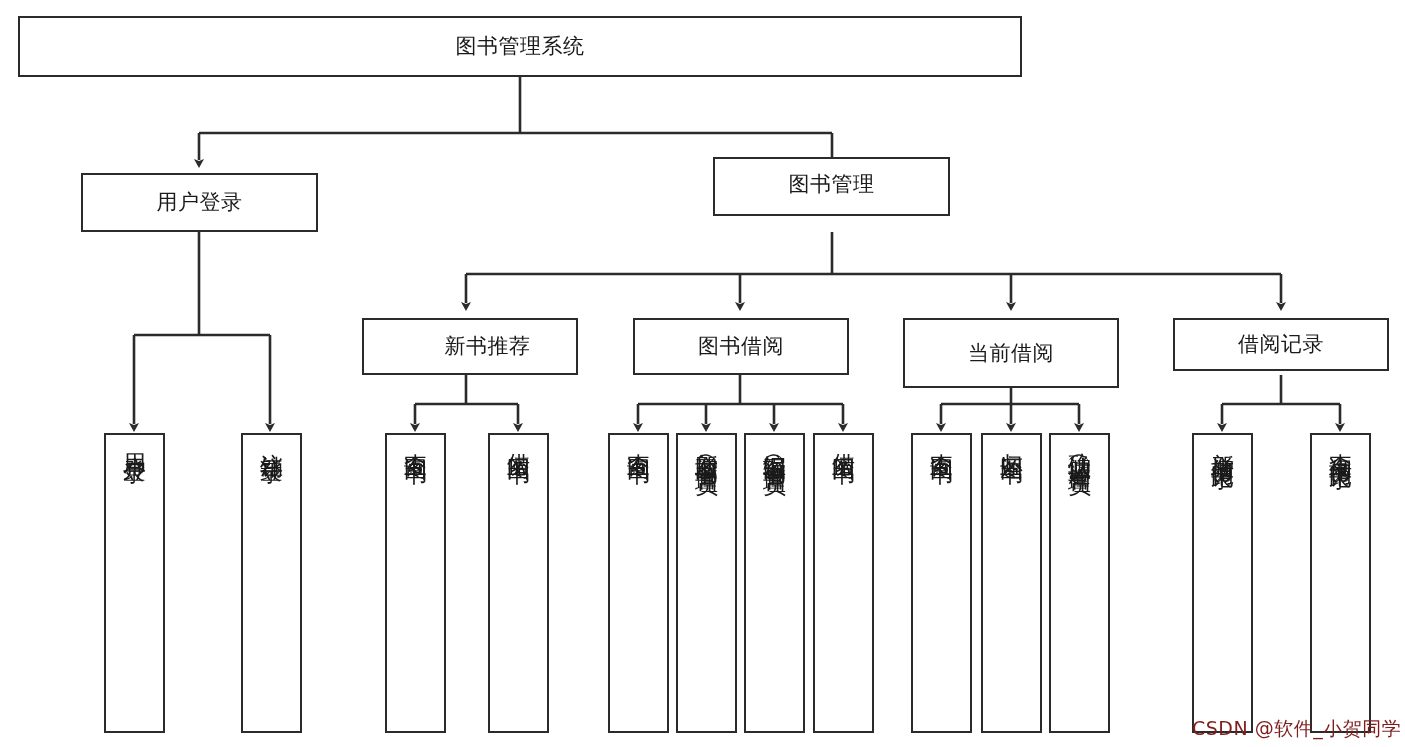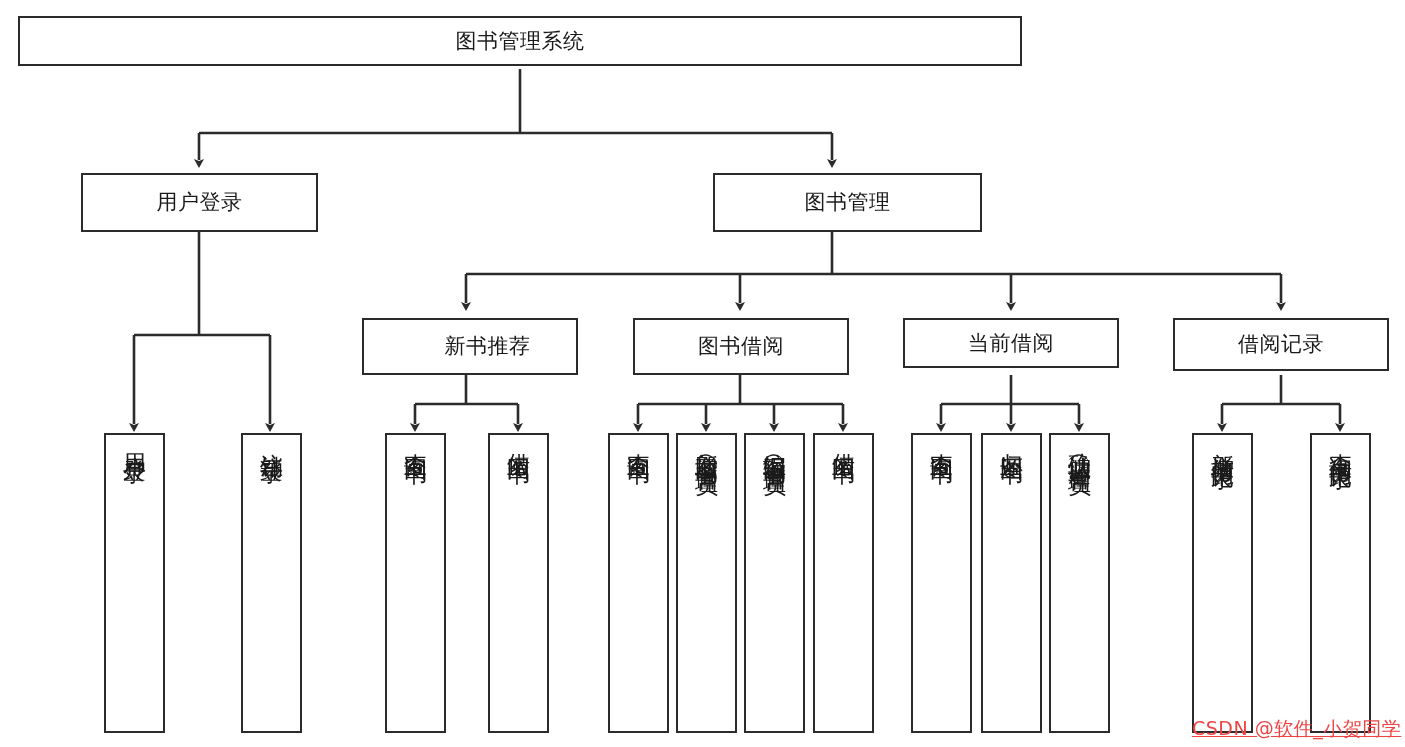--- a/index.html
+++ b/index.html
@@ -52,26 +52,25 @@
   .node.vertical .node-label {
     writing-mode: vertical-rl;
     text-orientation: upright;
     font-size: 23px;
     letter-spacing: 3px;
     line-height: 1;
     white-space: nowrap;
   }
   .watermark {
     position: absolute;
-    color: #ef4444;
+    color: #7f1d1d;
     font-size: 19px;
     white-space: nowrap;
     z-index: 5;
     letter-spacing: 0.5px;
-    text-decoration: underline;
   }
 </style>
 </head>
 <body>
 
 <div id="canvas">
 
   <svg id="edges" viewBox="0 0 1405 747" xmlns="http://www.w3.org/2000/svg">
     <defs>
       <marker id="arrow" markerWidth="9" markerHeight="10" refX="1" refY="5" orient="auto" markerUnits="userSpaceOnUse">
@@ -115,41 +114,41 @@
       <path d="M1011,404 L1011,424" marker-end="url(#arrow)"></path>
       <path d="M1079,404 L1079,424" marker-end="url(#arrow)"></path>
 
       <path d="M1281,375 L1281,404"></path>
       <path d="M1222,404 L1340,404"></path>
       <path d="M1222,404 L1222,424" marker-end="url(#arrow)"></path>
       <path d="M1340,404 L1340,424" marker-end="url(#arrow)"></path>
     </g>
   </svg>
 
-  <div class="node horizontal" style="left:18px; top:16px; width:1004px; height:50px;">
+  <div class="node horizontal" style="left:18px; top:16px; width:1004px; height:61px;">
     <span class="node-label">图书管理系统</span>
   </div>
 
   <div class="node horizontal" style="left:81px; top:173px; width:237px; height:59px;">
     <span class="node-label">用户登录</span>
   </div>
 
-  <div class="node horizontal" style="left:713px; top:173px; width:269px; height:59px;">
+  <div class="node horizontal" style="left:713px; top:157px; width:237px; height:59px;font-family:Liberation Mono, monospace;">
     <span class="node-label">图书管理</span>
   </div>
 
   <div class="node horizontal" style="left:362px; top:318px; width:216px; height:57px;padding-left:35px;">
     <span class="node-label">新书推荐</span>
   </div>
 
   <div class="node horizontal" style="left:633px; top:318px; width:216px; height:57px;">
     <span class="node-label">图书借阅</span>
   </div>
 
-  <div class="node horizontal" style="left:903px; top:318px; width:216px; height:50px;">
+  <div class="node horizontal" style="left:903px; top:318px; width:216px; height:70px;">
     <span class="node-label">当前借阅</span>
   </div>
 
   <div class="node horizontal" style="left:1173px; top:318px; width:216px; height:53px;">
     <span class="node-label">借阅记录</span>
   </div>
 
   <div class="node vertical" style="left:104px; top:433px; width:61px; height:300px;">
     <span class="node-label">用户登录</span>
   </div>

